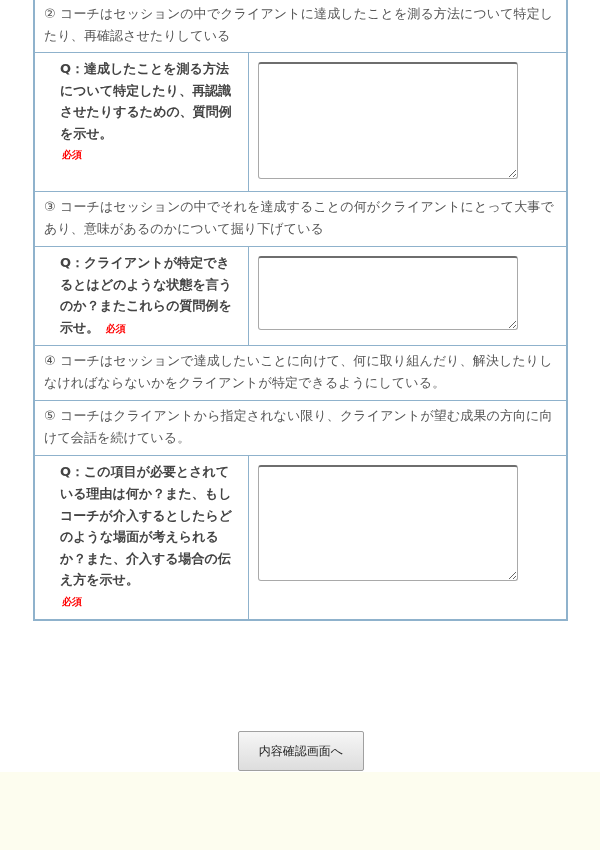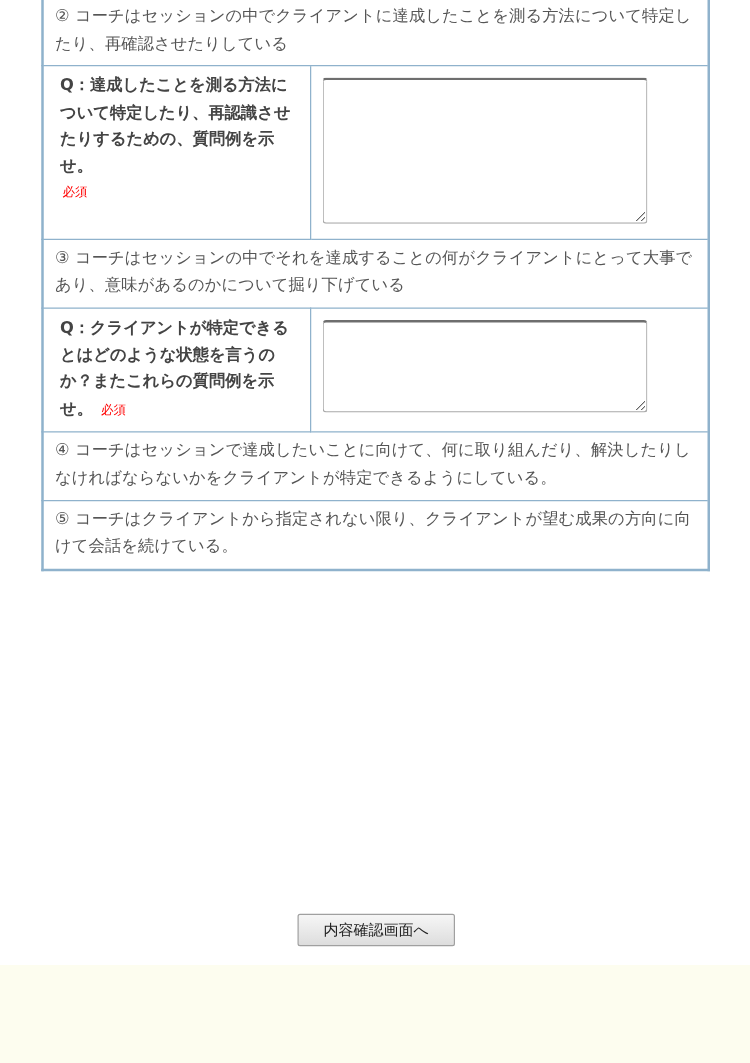--- a/index.html
+++ b/index.html
@@ -32,30 +32,30 @@
     }
     .desc-row td {
       padding: 4px 9px 5px 9px;
       font-size: 13px;
       line-height: 22px;
       color: #555555;
       letter-spacing: 0.1px;
     }
     .q-cell {
       width: 214px;
-      padding: 5px 8px 6px 13px;
+      padding: 5px 8px 6px 25px;
       font-size: 13px;
       font-weight: bold;
       line-height: 21.6px;
       color: #444444;
     }
     .req {
       color: #ff0000;
       font-size: 10px;
-      font-weight: normal;
+      font-weight: bold;
       margin-left: 2px;
     }
     .req-block {
       display: block;
       line-height: 22px;
     }
     .a-cell {
       padding: 9px 0 0 9px;
     }
     textarea {
@@ -81,21 +81,21 @@
     .desc2 td, .desc3 td, .desc4 td { height: 55px; }
     .btn-wrap {
       position: absolute;
       left: 0;
       top: 731px;
       width: 600px;
       text-align: center;
     }
     .submit-btn {
       display: inline-block;
-      height: 26px;
+      height: 40px;
       padding: 0 20px;
       font-family: "DejaVu Sans", sans-serif;
       font-size: 12px;
       color: #222222;
       background: linear-gradient(#f6f6f6, #dddddd);
       border: 1px solid #a0a0a0;
       border-radius: 2px;
       cursor: pointer;
       margin-left: 2px;
     }
@@ -140,20 +140,29 @@
         </td>
       </tr>
 
       <tr class="desc-row desc3">
         <td colspan="2">④ コーチはセッションで達成したいことに向けて、何に取り組んだり、解決したりしなければならないかをクライアントが特定できるようにしている。</td>
       </tr>
 
       <tr class="desc-row desc4">
         <td colspan="2">⑤ コーチはクライアントから指定されない限り、クライアントが望む成果の方向に向けて会話を続けている。</td>
       </tr>
+      <tr class="row4">
+        <td class="q-cell">
+          <span>Q：この項目が必要とされている理由は何か？また、もしコーチが介入するとしたらどのような場面が考えられるか？また、介入する場合の伝え方を示せ。</span>
+          <span class="req req-block">必須</span>
+        </td>
+        <td class="a-cell">
+          <textarea class="ta4" style=""></textarea>
+        </td>
+      </tr>
     </tbody>
   </table>
 
   <div class="btn-wrap">
     <button class="submit-btn">内容確認画面へ</button>
   </div>
 
   <div class="footer"></div>
 </div>
 

